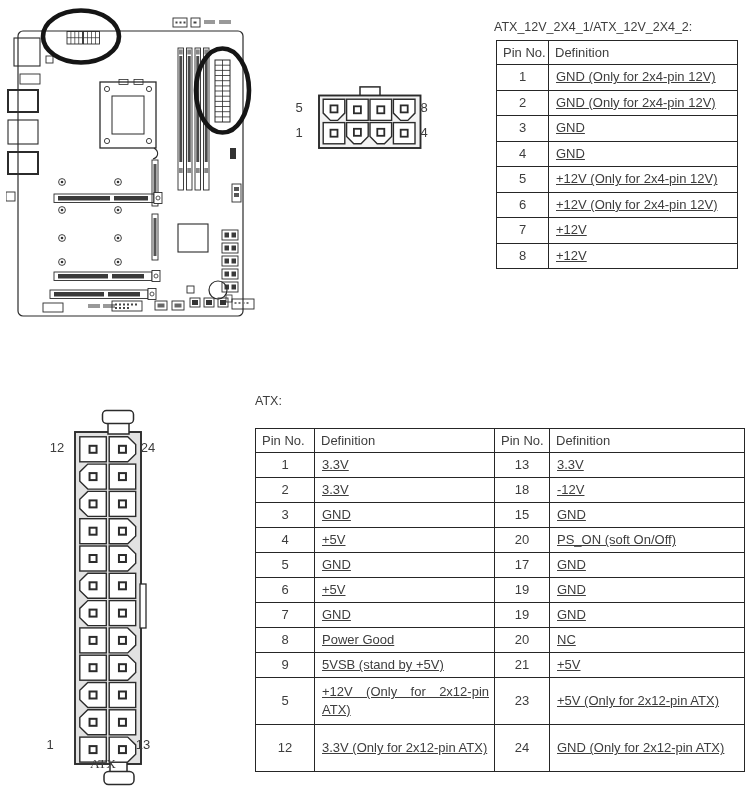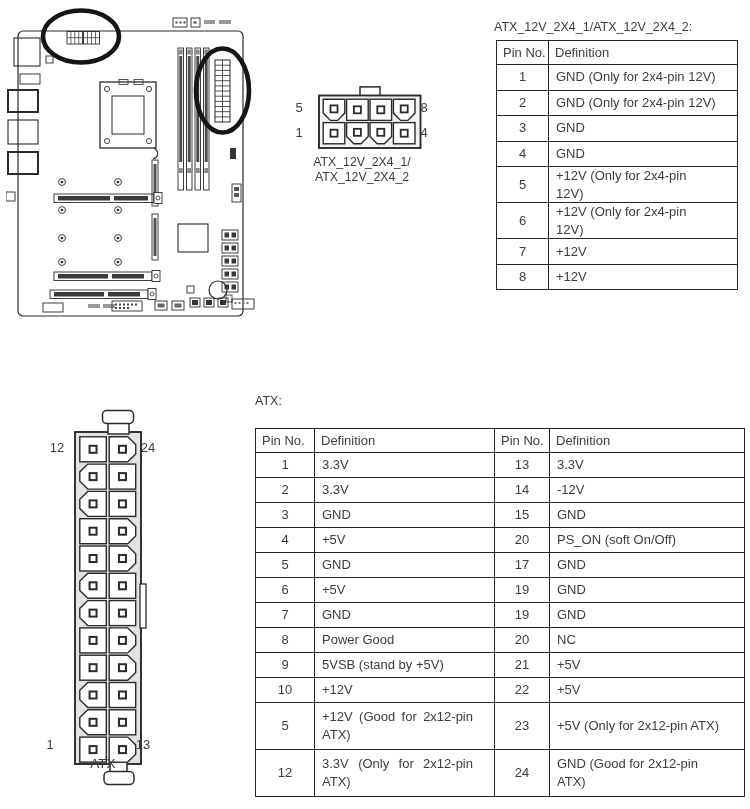--- a/index.html
+++ b/index.html
@@ -9,21 +9,21 @@
   .title{font-size:12.5px;color:#3d3d3d;white-space:nowrap;}
   .pinlabel{font-size:13px;color:#3d3d3d;text-align:center;display:block;}
   .conncap{font-size:12.3px;color:#3d3d3d;text-align:center;line-height:14.5px;}
   table{border-collapse:collapse;table-layout:fixed;background:#fff;}
   td,th{border:1px solid #262626;font-weight:normal;font-size:13px;color:#3d3d3d;
         vertical-align:middle;overflow:hidden;padding:0;line-height:1.35;}
   th{text-align:left;padding-left:6px;height:23px;}
   td{height:24px;}
   #tbl12v td{height:24.5px;}
   .c-pin{text-align:center;}
-  .c-def{text-align:left;padding-left:7px;padding-right:21px;}
+  .c-def{text-align:left;padding-left:7px;padding-right:5px;text-decoration:underline;}
   tr.tall td{height:46px;}
   .j{text-align:justify;}
   svg{display:block;}
 </style>
 </head>
 <body>
 
 <div id="page">
 
   <svg class="abs" style="left:6px;top:2px;" width="254" height="322" viewBox="0 0 254 322">
@@ -219,24 +219,20 @@
       <use href="#p8b" x="75.4" y="13.2"></use>
     <use href="#p8s" x="5.2" y="36.6"></use>
       <use href="#p8b" x="28.6" y="36.6"></use>
     <use href="#p8b" x="52" y="36.6"></use>
       <use href="#p8s" x="75.4" y="36.6"></use>
   </svg>
   <span class="abs pinlabel" style="left:292px;top:100px;width:14px;">5</span>
   <span class="abs pinlabel" style="left:417px;top:100px;width:14px;">8</span>
   <span class="abs pinlabel" style="left:292px;top:125px;width:14px;">1</span>
   <span class="abs pinlabel" style="left:417px;top:125px;width:14px;">4</span>
-  <div class="abs conncap" style="left:294px;top:155px;width:136px;">
-    <div>ATX_12V_2X4_1/</div>
-    <div>ATX_12V_2X4_2</div>
-  </div>
 
   <div class="abs title" style="left:494px;top:20px;">ATX_12V_2X4_1/ATX_12V_2X4_2:</div>
   <table id="tbl12v" class="abs" style="left:496px;top:40px;width:241px;">
     <colgroup>
         <col style="width:52px">
         <col style="width:189px">
       </colgroup>
     <tbody>
         <tr>
       <th>Pin No.</th>
@@ -320,21 +316,21 @@
       <use href="#p24s" x="41.2" y="276.5"></use>
     <use href="#p24l" x="11.8" y="303.8"></use>
       <use href="#p24s" x="41.2" y="303.8"></use>
     <use href="#p24s" x="11.8" y="331.1"></use>
       <use href="#p24r" x="41.2" y="331.1"></use>
   </svg>
   <span class="abs pinlabel" style="left:45px;top:440px;width:24px;">12</span>
   <span class="abs pinlabel" style="left:135px;top:440px;width:26px;">24</span>
   <span class="abs pinlabel" style="left:38px;top:737px;width:24px;">1</span>
   <span class="abs pinlabel" style="left:131px;top:737px;width:24px;">13</span>
-  <div class="abs conncap" style="left:72px;top:757px;width:62px;font-size:13.5px;">ATX</div>
+  <div class="abs conncap" style="left:72px;top:757px;width:62px;font-size:13.5px;font-family:Liberation Serif, serif;">ATX</div>
 
   <div class="abs title" style="left:255px;top:394px;">ATX:</div>
   <table class="abs" style="left:255px;top:428px;width:489px;">
     <colgroup>
         <col style="width:59px">
         <col style="width:180px">
         <col style="width:55px">
         <col style="width:195px">
       </colgroup>
     <tbody>
@@ -346,21 +342,21 @@
     </tr>
     <tr>
           <td class="c-pin">1</td>
           <td class="c-def">3.3V</td>
           <td class="c-pin">13</td>
           <td class="c-def">3.3V</td>
         </tr>
     <tr>
           <td class="c-pin">2</td>
           <td class="c-def">3.3V</td>
-          <td class="c-pin">14</td>
+          <td class="c-pin">18</td>
           <td class="c-def">-12V</td>
         </tr>
     <tr>
           <td class="c-pin">3</td>
           <td class="c-def">GND</td>
           <td class="c-pin">15</td>
           <td class="c-def">GND</td>
         </tr>
     <tr>
           <td class="c-pin">4</td>
@@ -391,34 +387,28 @@
           <td class="c-def">Power Good</td>
           <td class="c-pin">20</td>
           <td class="c-def">NC</td>
         </tr>
     <tr>
           <td class="c-pin">9</td>
           <td class="c-def">5VSB (stand by +5V)</td>
           <td class="c-pin">21</td>
           <td class="c-def">+5V</td>
         </tr>
-    <tr>
-          <td class="c-pin">10</td>
-          <td class="c-def">+12V</td>
-          <td class="c-pin">22</td>
-          <td class="c-def">+5V</td>
-        </tr>
     <tr class="tall">
           <td class="c-pin">5</td>
-          <td class="c-def j">+12V (Good for 2x12-pin ATX)</td>
+          <td class="c-def j">+12V (Only for 2x12-pin ATX)</td>
           <td class="c-pin">23</td>
           <td class="c-def">+5V (Only for 2x12-pin ATX)</td>
         </tr>
     <tr class="tall">
           <td class="c-pin">12</td>
           <td class="c-def j">3.3V (Only for 2x12-pin ATX)</td>
           <td class="c-pin">24</td>
-          <td class="c-def">GND (Good for 2x12-pin ATX)</td>
+          <td class="c-def">GND (Only for 2x12-pin ATX)</td>
         </tr>
   </tbody>
     </table>
 
 </div>
 
 </body></html>

